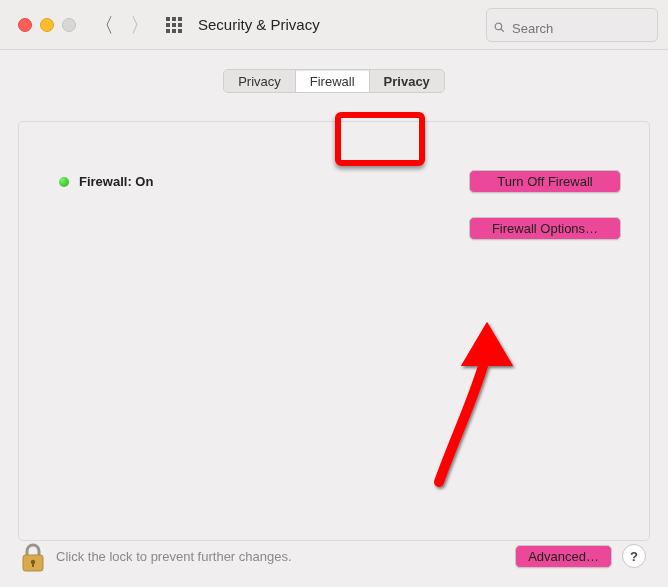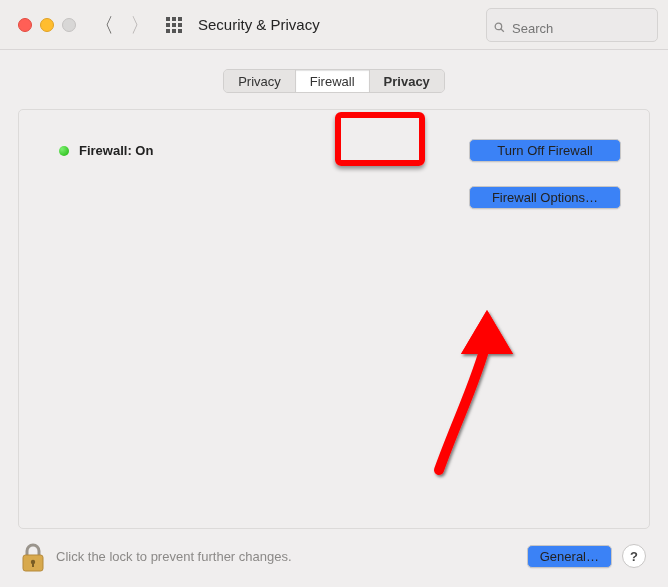--- a/index.html
+++ b/index.html
@@ -66,40 +66,40 @@
   .seg:last-child { border-right:none;font-weight:bold; }
   .seg.active { background:#fff; box-shadow: 0 1px 1px rgba(0,0,0,.12) inset; font-weight:500;}
   .highlight {
     position:absolute; left:335px; top:62px;
     width:78px; height:42px;
     border:6px solid #ff0000; border-radius:6px;
     box-shadow: 0 3px 4px rgba(0,0,0,.4);
     pointer-events:none;
   }
   .panel {
-    margin-top: 16px;
+    margin-top: 28px;
     border:1px solid #dcdad9; border-radius:5px;
     height: 420px;
-    padding: 29px 28px 20px 40px;
+    padding: 48px 28px 20px 40px;
     box-sizing:border-box;
     background:#f0eeee;
     position:relative;
   }
   .status-row {
     display:flex; align-items:center; margin-bottom:12px;
   }
   .led {
     width:10px; height:10px; border-radius:50%;
     background:radial-gradient(circle at 30% 30%, #7bf06f, #1eb50d);
     margin-right:10px;
   }
   .status-text { font-weight:700; font-size:13px; color:#222; flex:0 0 auto;}
   .status-row .spacer { flex:1 1 auto; }
   .mac-btn {
-    background:#3b82f6; border:1px solid #c8c6c5; border-radius:5px;
+    background:#ec4899; border:1px solid #c8c6c5; border-radius:5px;
     padding:3px 12px; font-size:13px; color:#222;
     box-shadow: 0 1px 1px rgba(0,0,0,.06);
     min-width: 152px; text-align:center;
   }
   .desc {
     font-size:13px; color:#333; line-height:1.45;
     margin-top:10px; max-width:540px;
   }
   .opts-row {
     display:flex; justify-content:flex-end; margin-top:24px;
@@ -207,15 +207,15 @@
   <div class="lock">
     <svg width="28" height="32" viewBox="0 0 28 32">
       <path d="M8 14 v-4 a6 6 0 0 1 12 0 v4" fill="none" stroke="#9a948c" stroke-width="3"></path>
       <rect x="4" y="14" width="20" height="16" rx="2.5" fill="#d8a94d" stroke="#b5893b" stroke-width="1"></rect>
       <circle cx="14" cy="21" r="2.2" fill="#7a5d24"></circle>
       <rect x="13" y="22" width="2" height="4" fill="#7a5d24"></rect>
     </svg>
   </div>
   <div class="footer-text">Click the lock to prevent further changes.</div>
   <div class="spacer"></div>
-  <button class="mac-btn" style="min-width:auto;">General…</button>
+  <button class="mac-btn" style="min-width:auto;">Advanced…</button>
   <div class="help">?</div>
 </div>
 
 </body></html>

